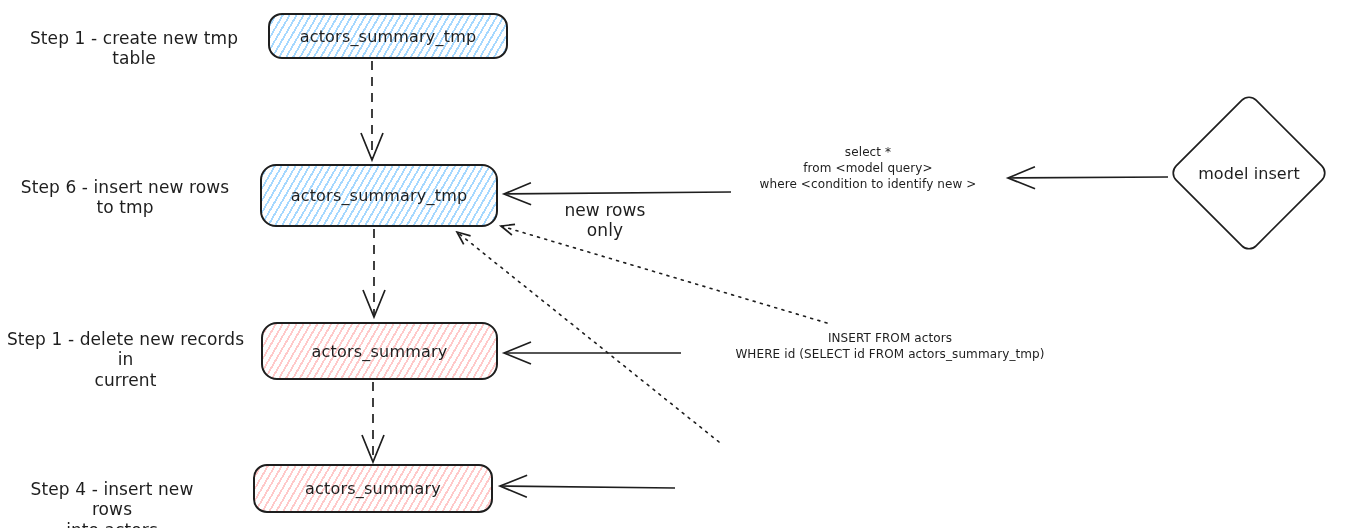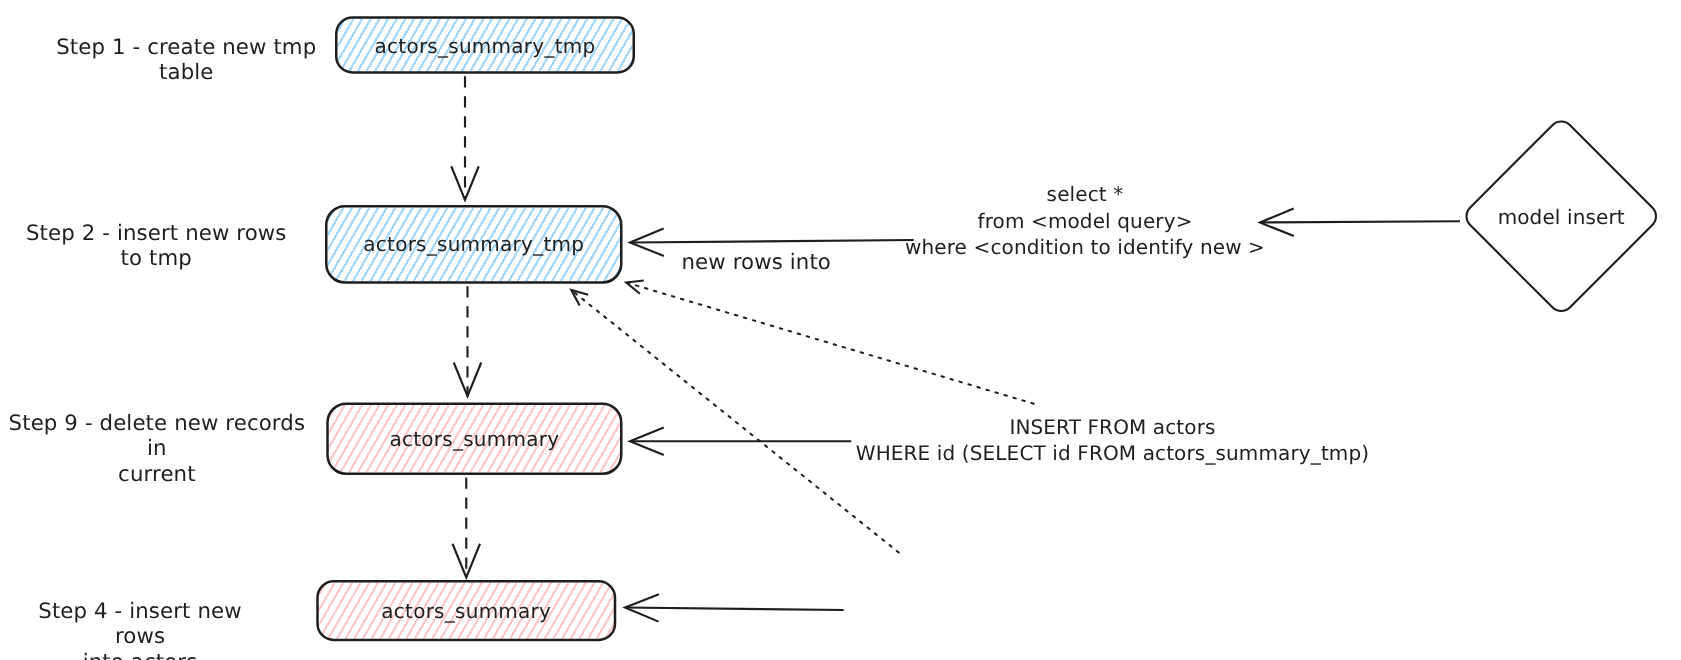--- a/index.html
+++ b/index.html
@@ -29,21 +29,21 @@
   }
   .node.blue{background-image:repeating-linear-gradient(120deg,#ffffff 0 4.2px,var(--blue-fill,#a5d8ff) 4.2px 6px);}
   .node.red{background-image:repeating-linear-gradient(120deg,#ffffff 0 4.2px,var(--red-fill,#ffc9c9) 4.2px 6px);}
   .label{
     position:absolute;
     white-space:pre-line;
     text-align:center;
     font-size:17px;line-height:1.2;
     letter-spacing:0.1px;
   }
-  .sql{font-size:16px;line-height:1.32;}
+  .sql{font-size:12px;line-height:1.32;}
   .small-note{font-size:17px;}
 </style>
 </head>
 <body>
 
 <div class="canvas">
 
   <svg class="connector-layer" width="1345" height="528" viewBox="0 0 1345 528" xmlns="http://www.w3.org/2000/svg">
     <defs>
       <marker id="head" markerUnits="userSpaceOnUse" markerWidth="34" markerHeight="28" refX="31" refY="13" orient="auto">
@@ -62,42 +62,42 @@
     <line class="ln" x1="1168" y1="177" x2="1008" y2="178" marker-end="url(#head)"></line>
     <line class="ln" x1="681" y1="353" x2="504" y2="353" marker-end="url(#head)"></line>
     <line class="ln" x1="675" y1="488" x2="500" y2="486" marker-end="url(#head)"></line>
 
     <line class="ln dot" x1="827" y1="323" x2="501" y2="226" marker-end="url(#head-sm)"></line>
     <line class="ln dot" x1="719" y1="442" x2="457" y2="232" marker-end="url(#head-sm)"></line>
 
     <rect class="diamond" x="1192.5" y="116.5" width="113" height="113" rx="10" transform="rotate(45 1249 173)"></rect>
   </svg>
 
-  <div class="label" style="left:23px;top:28px;width:252px">Step 1 - create new tmp table</div>
-  <div class="label" style="left:15px;top:177px;width:220px">Step 2 - insert new rows
+  <div class="label" style="left:8px;top:28px;width:252px">Step 1 - create new tmp table</div>
+  <div class="label" style="left:15px;top:177px;width:220px">Step 6 - insert new rows
 to tmp</div>
-  <div class="label" style="left:3px;top:329px;width:245px">Step 9 - delete new records in
+  <div class="label" style="left:3px;top:329px;width:245px">Step 1 - delete new records in
 current</div>
   <div class="label" style="left:12px;top:479px;width:200px">Step 4 - insert new rows
 into actors</div>
 
   <div class="node blue" style="left:268px;top:13px;width:240px;height:46px">
     <span>actors_summary_tmp</span>
   </div>
   <div class="node blue" style="left:260px;top:164px;width:238px;height:63px;border-radius:16px">
     <span>actors_summary_tmp</span>
   </div>
   <div class="node red" style="left:261px;top:322px;width:237px;height:58px;border-radius:16px">
     <span>actors_summary</span>
   </div>
   <div class="node red" style="left:253px;top:464px;width:240px;height:49px">
     <span>actors_summary</span>
   </div>
 
-  <div class="label small-note" style="left:545px;top:200px;width:120px">new rows into</div>
+  <div class="label small-note" style="left:545px;top:200px;width:120px">new rows only</div>
   <div class="label sql" style="left:718px;top:145px;width:300px">select *
 from &lt;model query&gt;
 where &lt;condition to identify new &gt;</div>
   <div class="label sql" style="left:678px;top:331px;width:424px">INSERT FROM actors
 WHERE id (SELECT id FROM actors_summary_tmp)</div>
 
   <div class="label" style="left:1179px;top:164px;width:140px;font-size:16px">model insert</div>
 
 </div>
 

